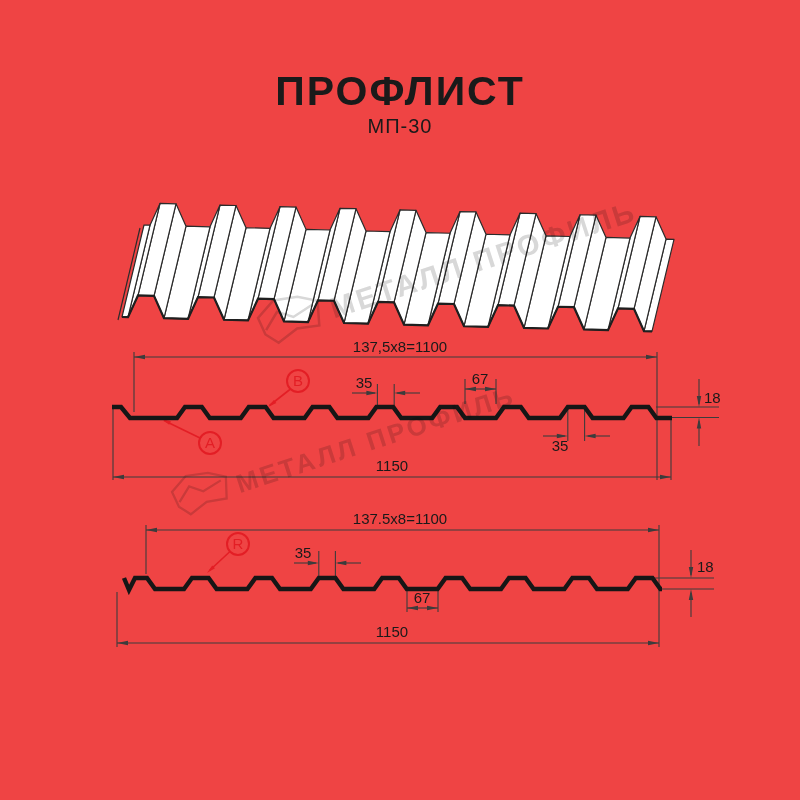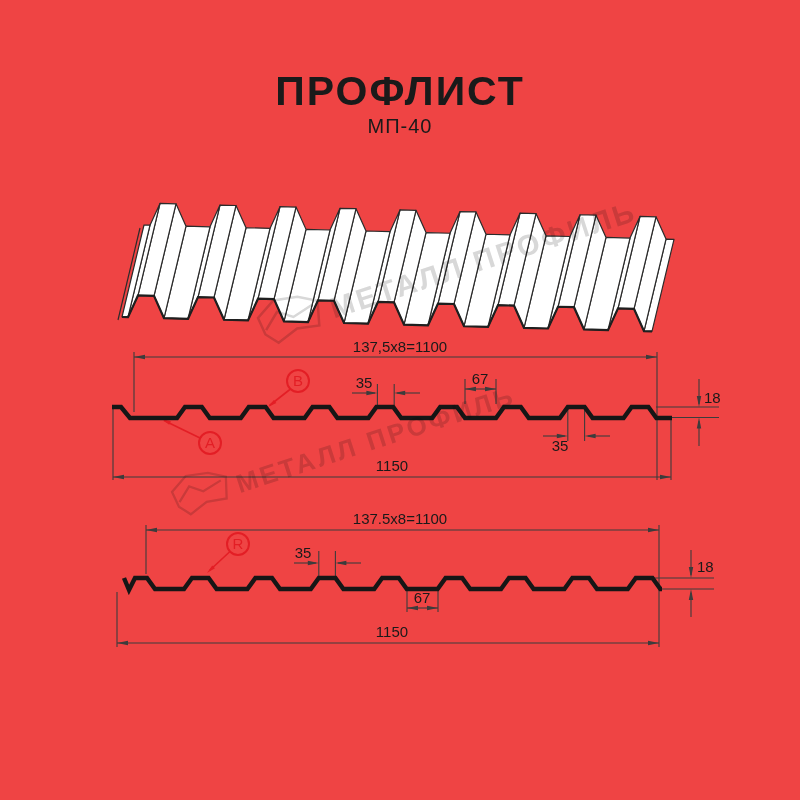--- a/index.html
+++ b/index.html
@@ -20,21 +20,21 @@
       letter-spacing:3px;fill:var(--wm);}
   .wm2 .wm-text{font-size:26px;}
   .wm{mix-blend-mode:multiply;}
 </style>
 </head>
 <body>
 
 <div id="stage">
 
   <div id="page-title">ПРОФЛИСТ</div>
-  <div id="product-code">МП-40</div>
+  <div id="product-code">МП-30</div>
 
   <svg width="800" height="800" viewBox="0 0 800 800">
 
     <g id="sheet3d">
         <polygon points="644,331.094 652,331.31 674,239.31 666,239.094" fill="#ffffff" stroke="#2b2b2b" stroke-width="1.2" stroke-linejoin="round"></polygon>
         <polygon points="634,308.824 644,331.094 666,239.094 656,216.824" fill="#ffffff" stroke="#2b2b2b" stroke-width="1.2" stroke-linejoin="round"></polygon>
         <polygon points="618,308.392 634,308.824 656,216.824 640,216.392" fill="#ffffff" stroke="#2b2b2b" stroke-width="1.2" stroke-linejoin="round"></polygon>
         <polygon points="608,330.122 618,308.392 640,216.392 630,238.122" fill="#ffffff" stroke="#2b2b2b" stroke-width="1.2" stroke-linejoin="round"></polygon>
         <polygon points="584,329.474 608,330.122 630,238.122 606,237.474" fill="#ffffff" stroke="#2b2b2b" stroke-width="1.2" stroke-linejoin="round"></polygon>
         <polygon points="574,307.204 584,329.474 606,237.474 596,215.204" fill="#ffffff" stroke="#2b2b2b" stroke-width="1.2" stroke-linejoin="round"></polygon>

